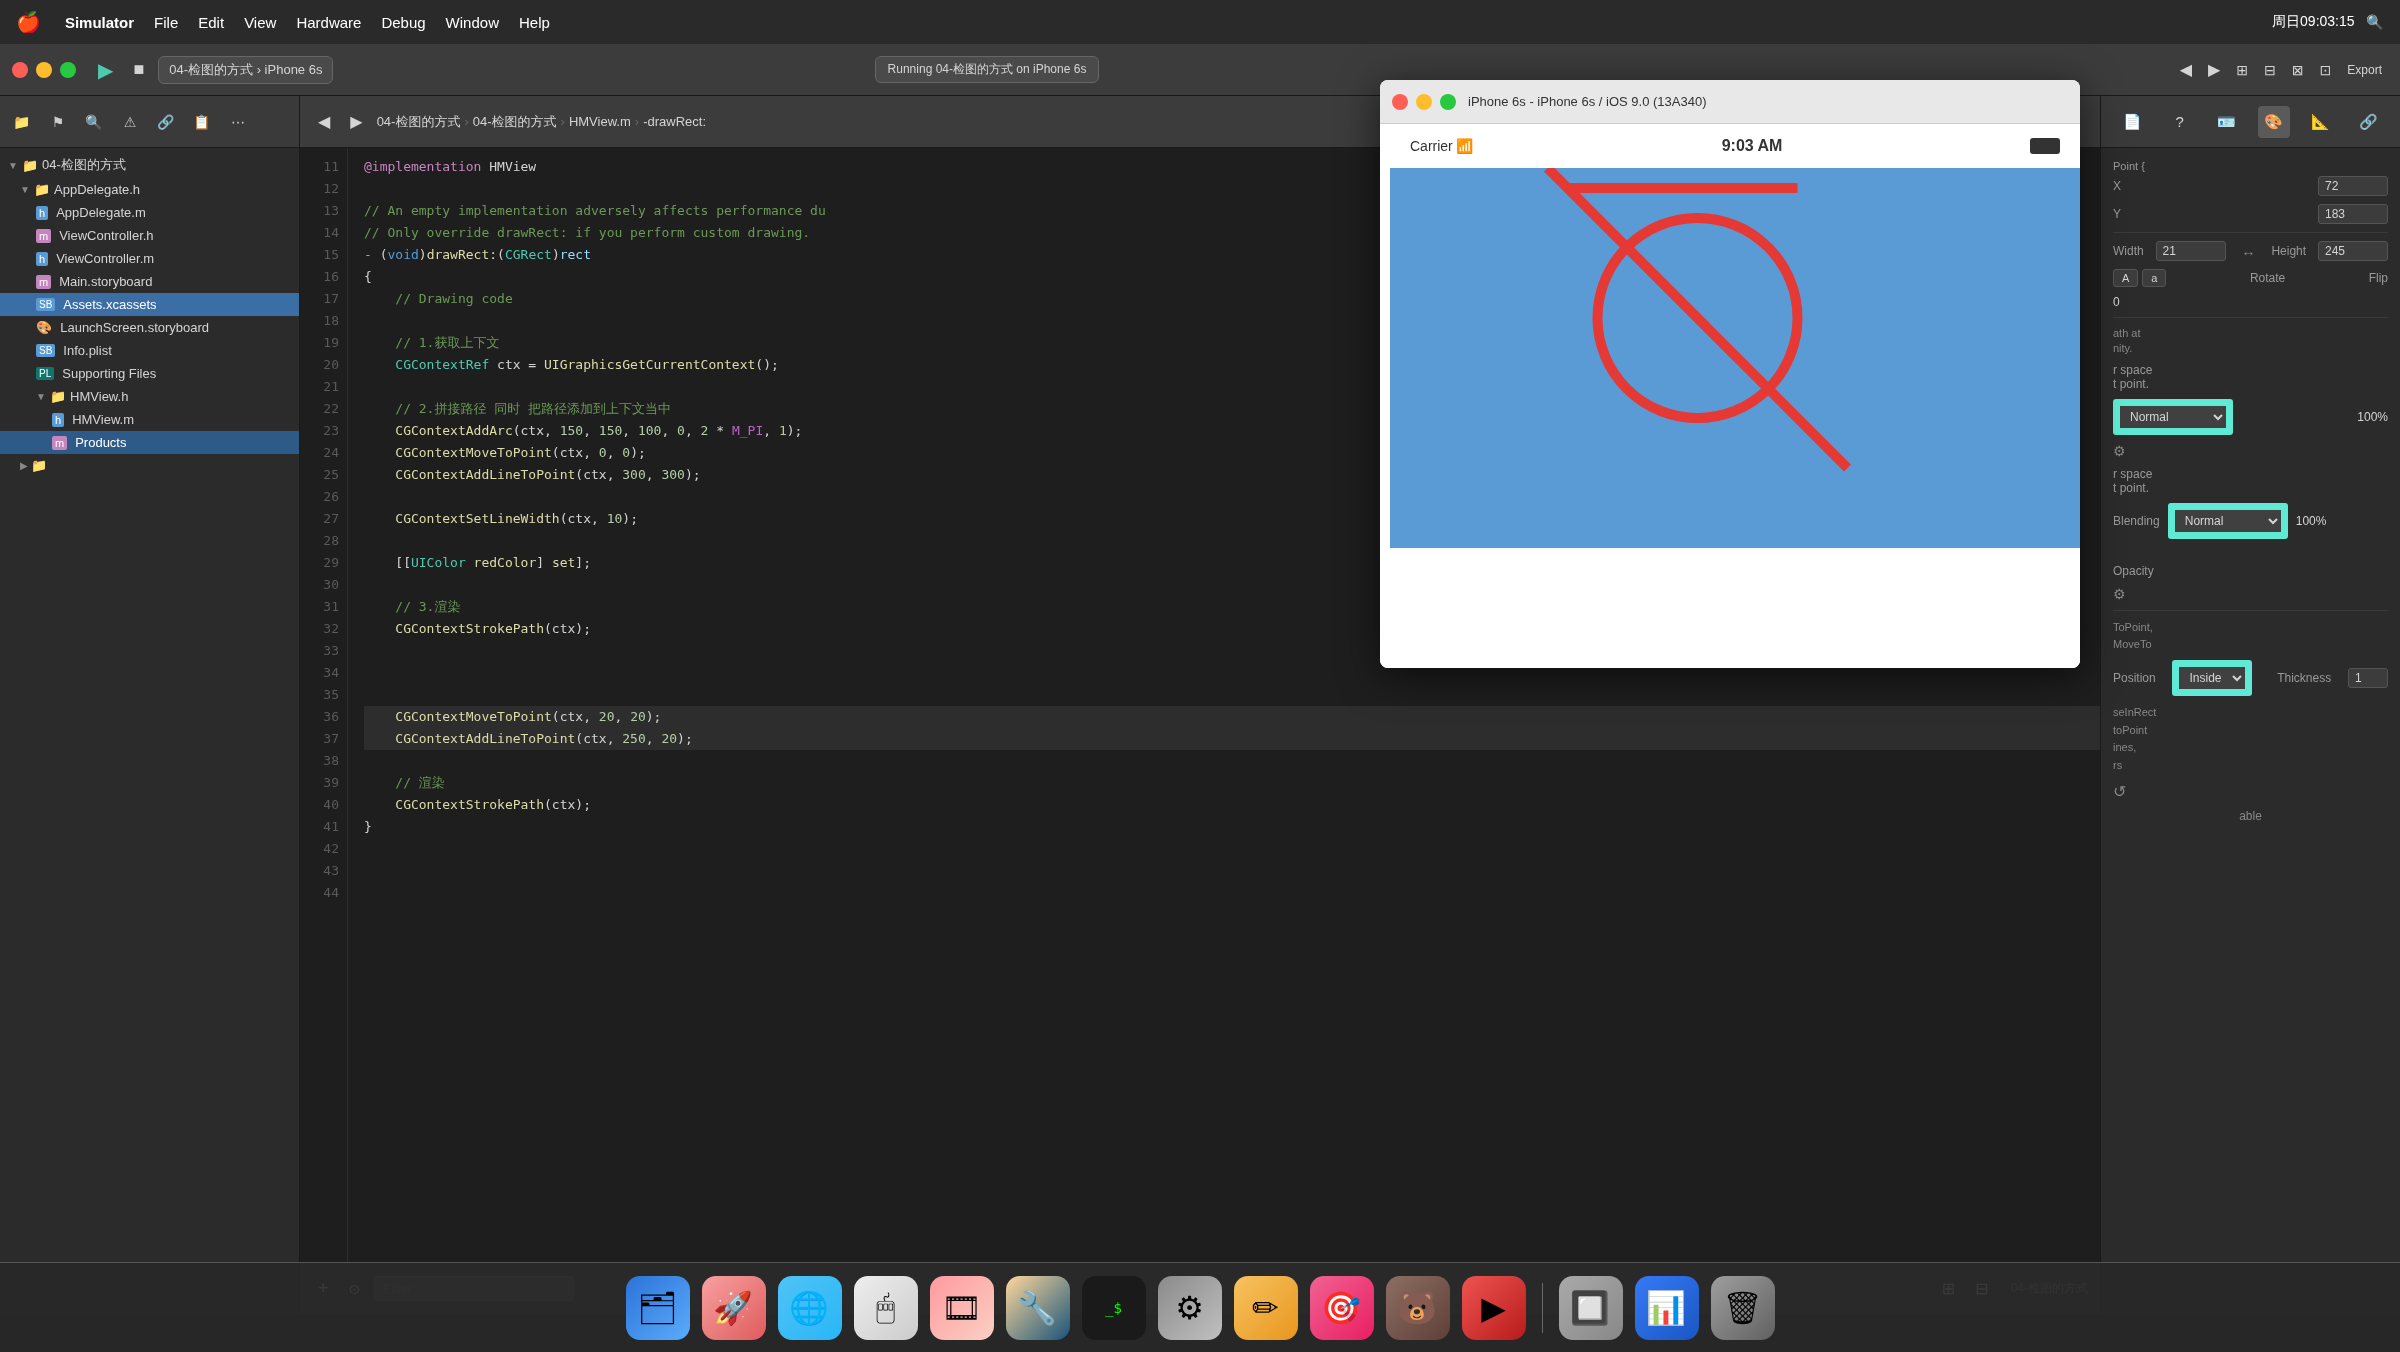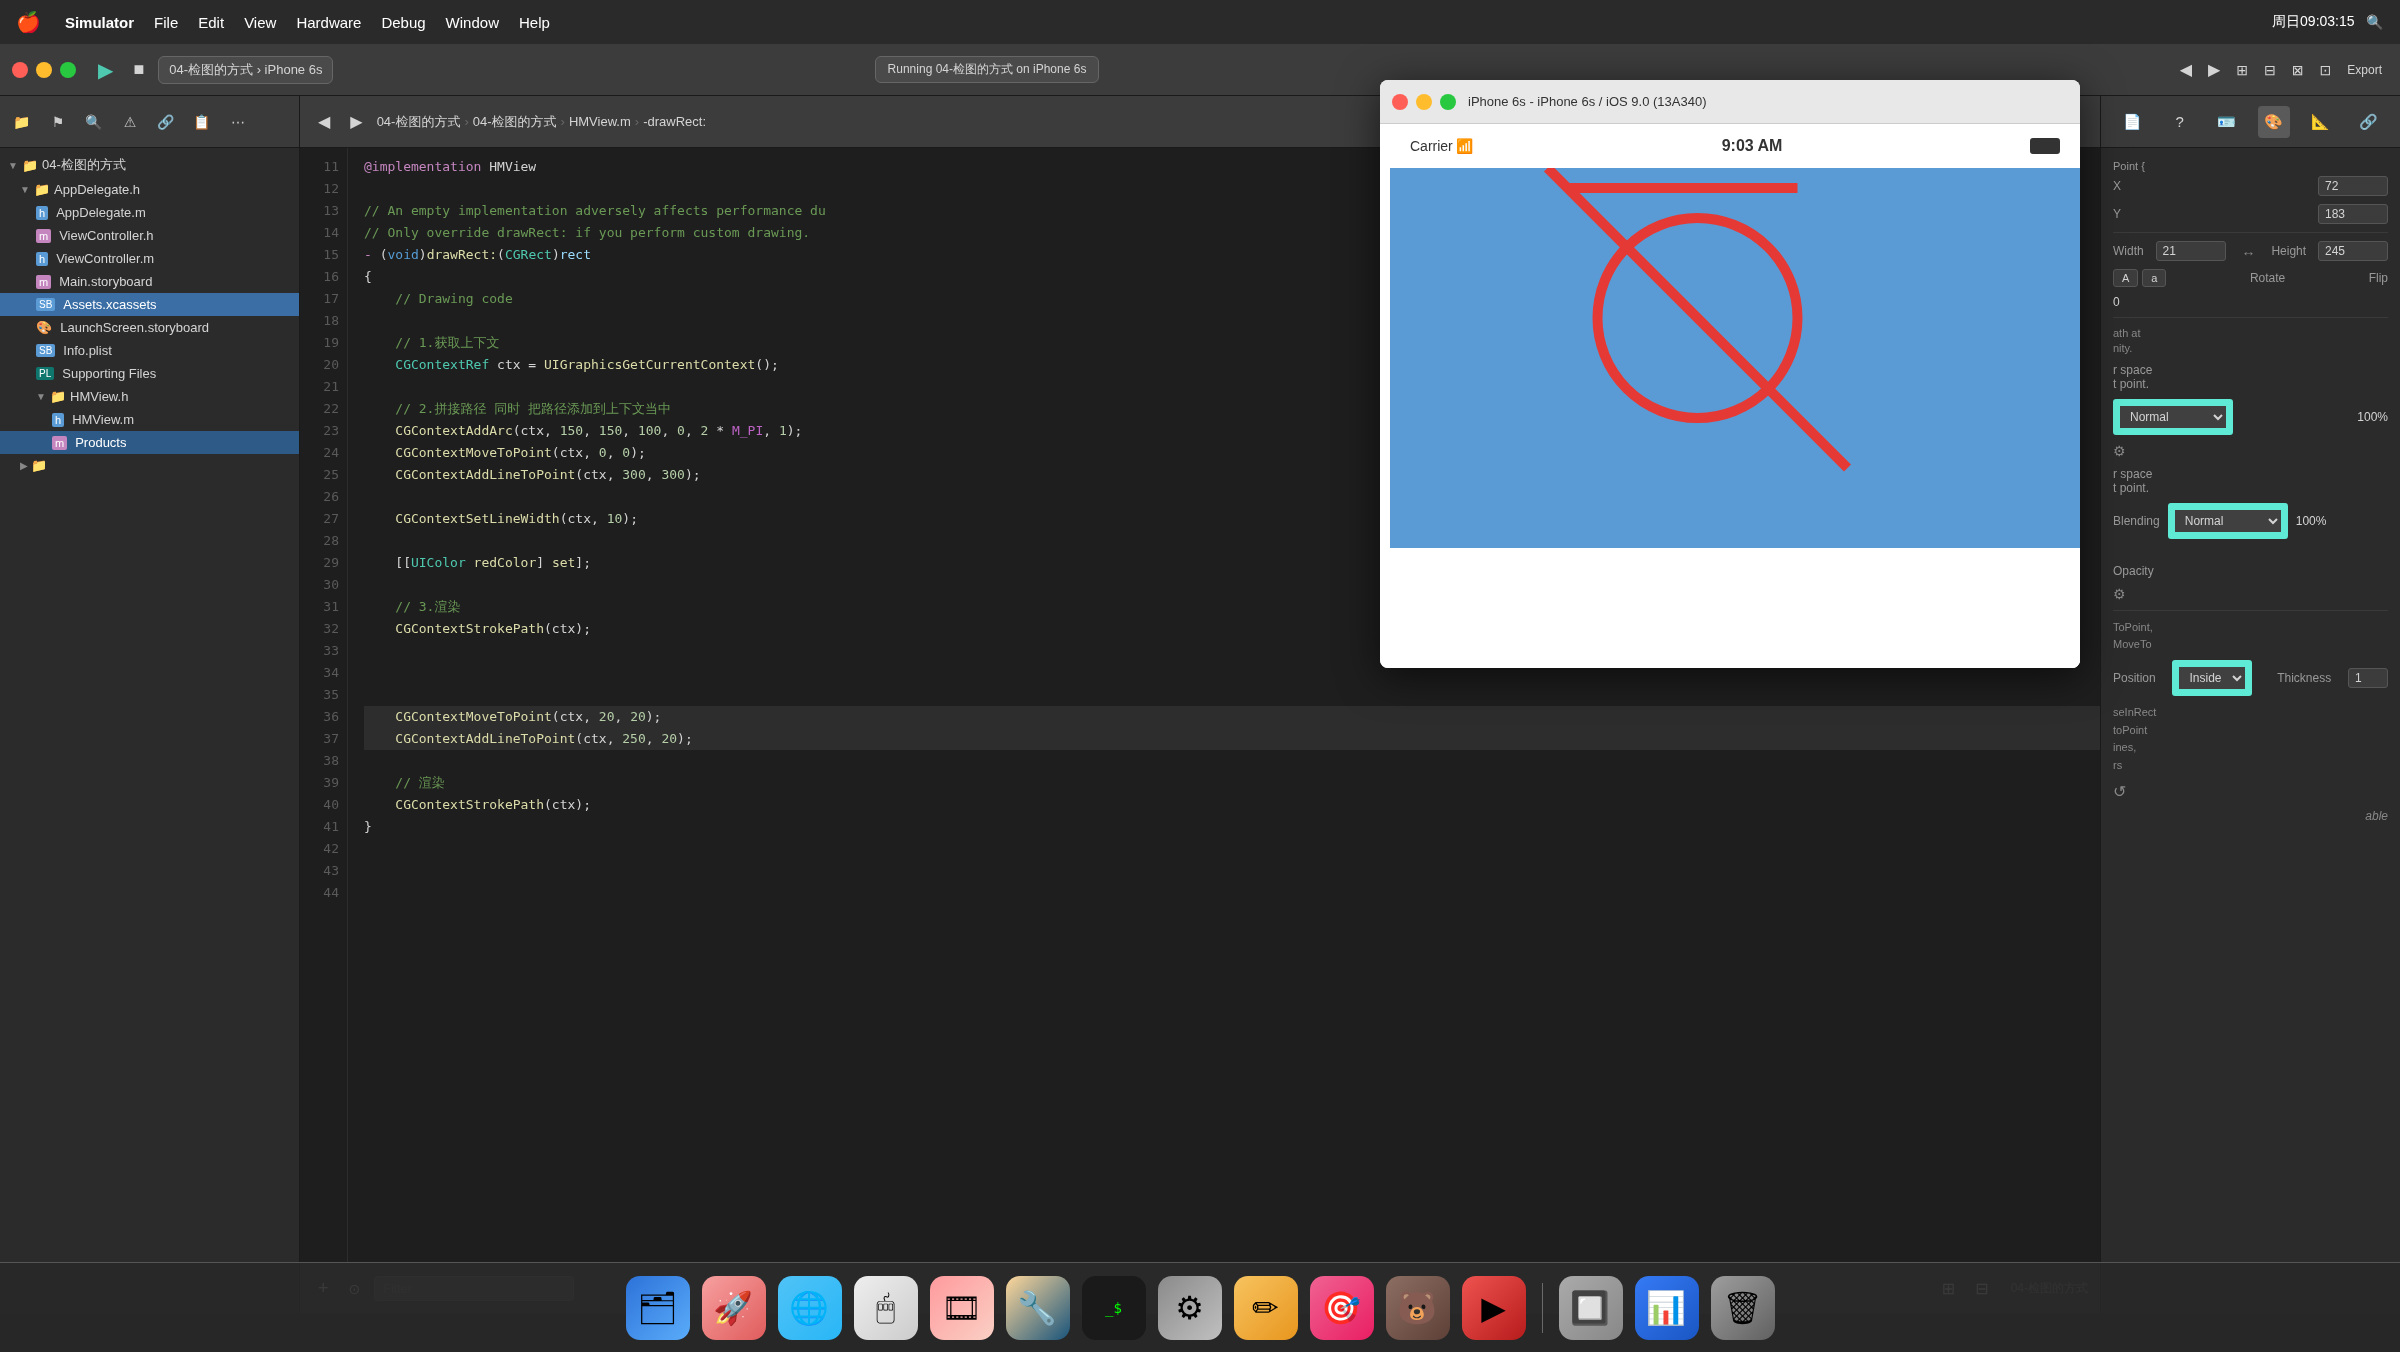--- a/index.html
+++ b/index.html
@@ -880,21 +880,21 @@
       </div>
 
       <div style="">
         <p style="color:#888; font-size:11px; line-height:1.6;">seInRect<br>toPoint<br>ines,<br>rs</p>
       </div>
 
       <div class="inspector-row" style="margin-top:8px;">
         <span style="color:#888; font-size:16px;">↺</span>
       </div>
 
-      <div style="margin-top:4px; text-align:right;font-style:italic;">
+      <div style="margin-top:4px; text-align:center;">
         <span style="color:#888; font-size:12px;">able</span>
       </div>
     </div>
   </div>
 
 </div>
 
 <div class="simulator-window">
   <div class="simulator-titlebar">
     <div class="window-buttons">

